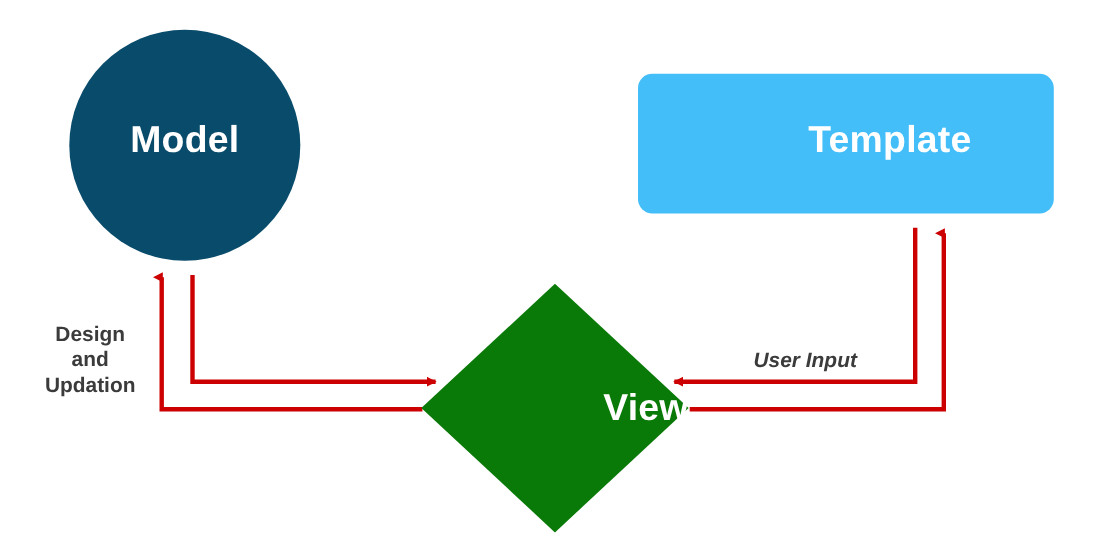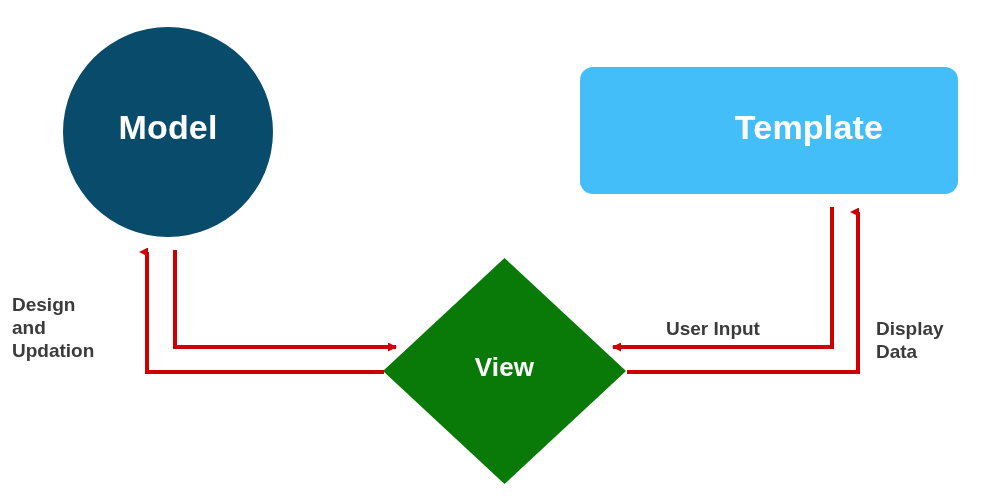--- a/index.html
+++ b/index.html
@@ -31,20 +31,21 @@
     font-weight: bold;
     letter-spacing: 0.2px;
     text-align: center;
     white-space: nowrap;
     user-select: none;
   }
   .edge-label {
     position: absolute;
     color: #3b3b3b;
     font-weight: bold;
+    text-align: center;
     line-height: 1.22;
     white-space: nowrap;
     user-select: none;
   }
 
   
   #model-node {
     position: absolute;
     left: 63px;
     top: 27px;
@@ -81,41 +82,43 @@
     position: absolute;
     left: 383px;
     top: 258px;
     width: 243px;
     height: 226px;
   }
   #view-label {
     left: 383px;
     top: 352px;
     width: 243px;
-    font-size: 26px;
+    font-size: 34px;
+    text-align: right;
   }
 
   
   #label-design-updation {
     left: 12px;
     top: 293px;
     width: 140px;
     font-size: 19px;
   }
   #label-complete-data {
     left: 198px;
     top: 317px;
     width: 175px;
     font-size: 19px;
   }
   #label-user-input {
     left: 666px;
     top: 317px;
     width: 132px;
     font-size: 19px;
+    font-style: italic;
   }
   #label-display-data {
     left: 876px;
     top: 317px;
     width: 108px;
     font-size: 19px;
   }
 </style>
 </head>
 <body>
@@ -153,15 +156,14 @@
   <div class="node-label" id="template-label">Template</div>
 
   <div id="view-node" style="pointer-events:none;"></div>
   <div class="node-label" id="view-label">View</div>
 
   <div class="edge-label" id="label-design-updation">Design<br>and<br>Updation</div>
 
 
   <div class="edge-label" id="label-user-input">User Input</div>
 
-  <div class="edge-label" id="label-display-data">Display<br>Data</div>
 
 </div>
 
 </body></html>

